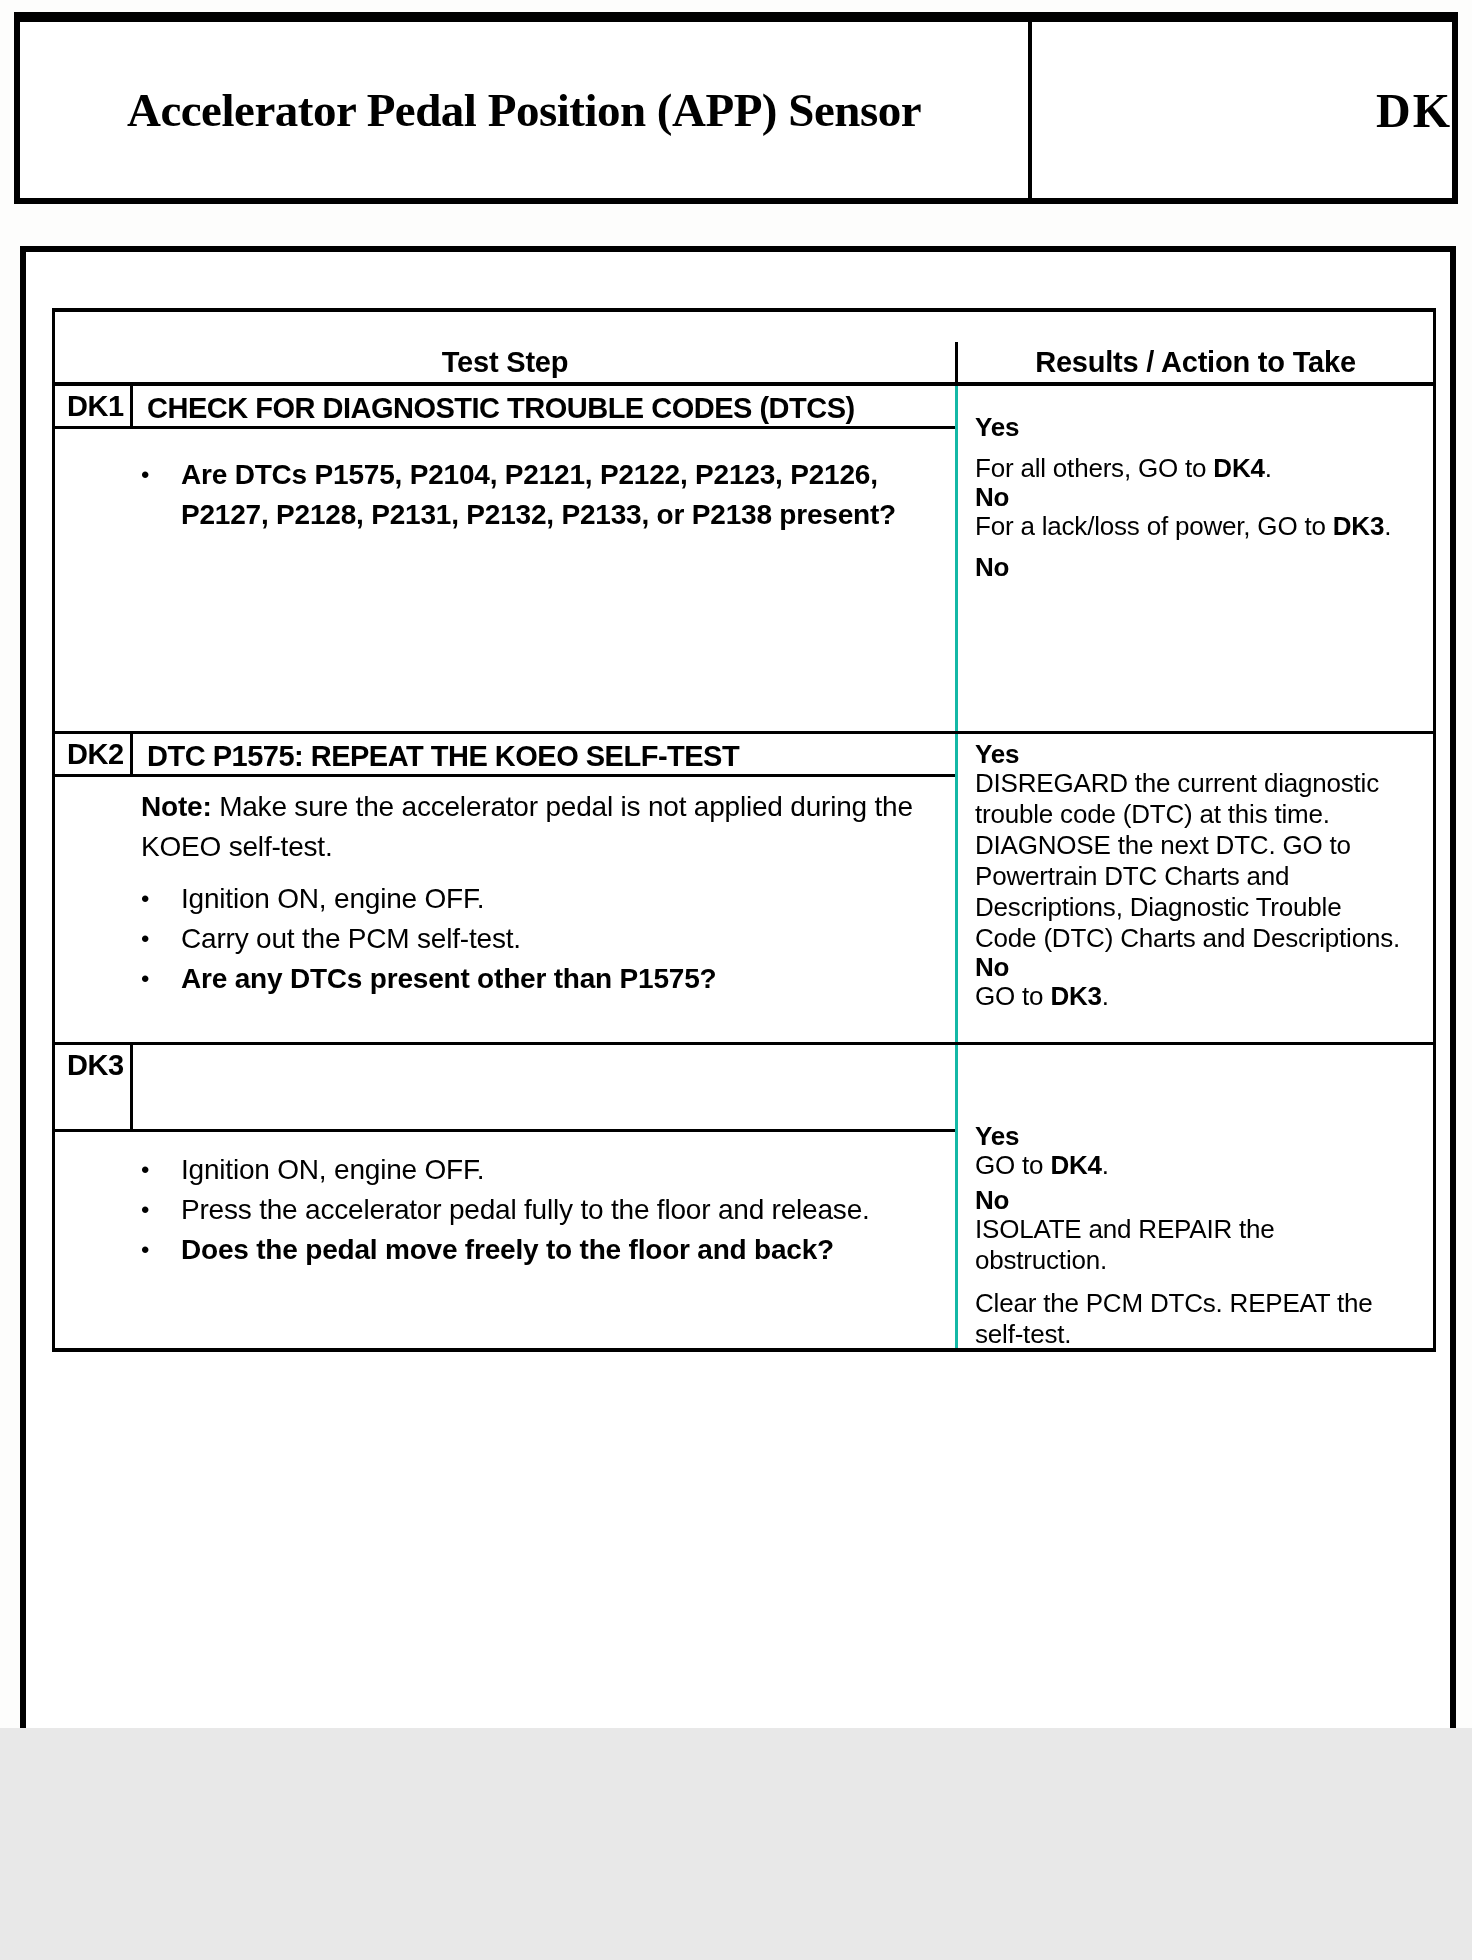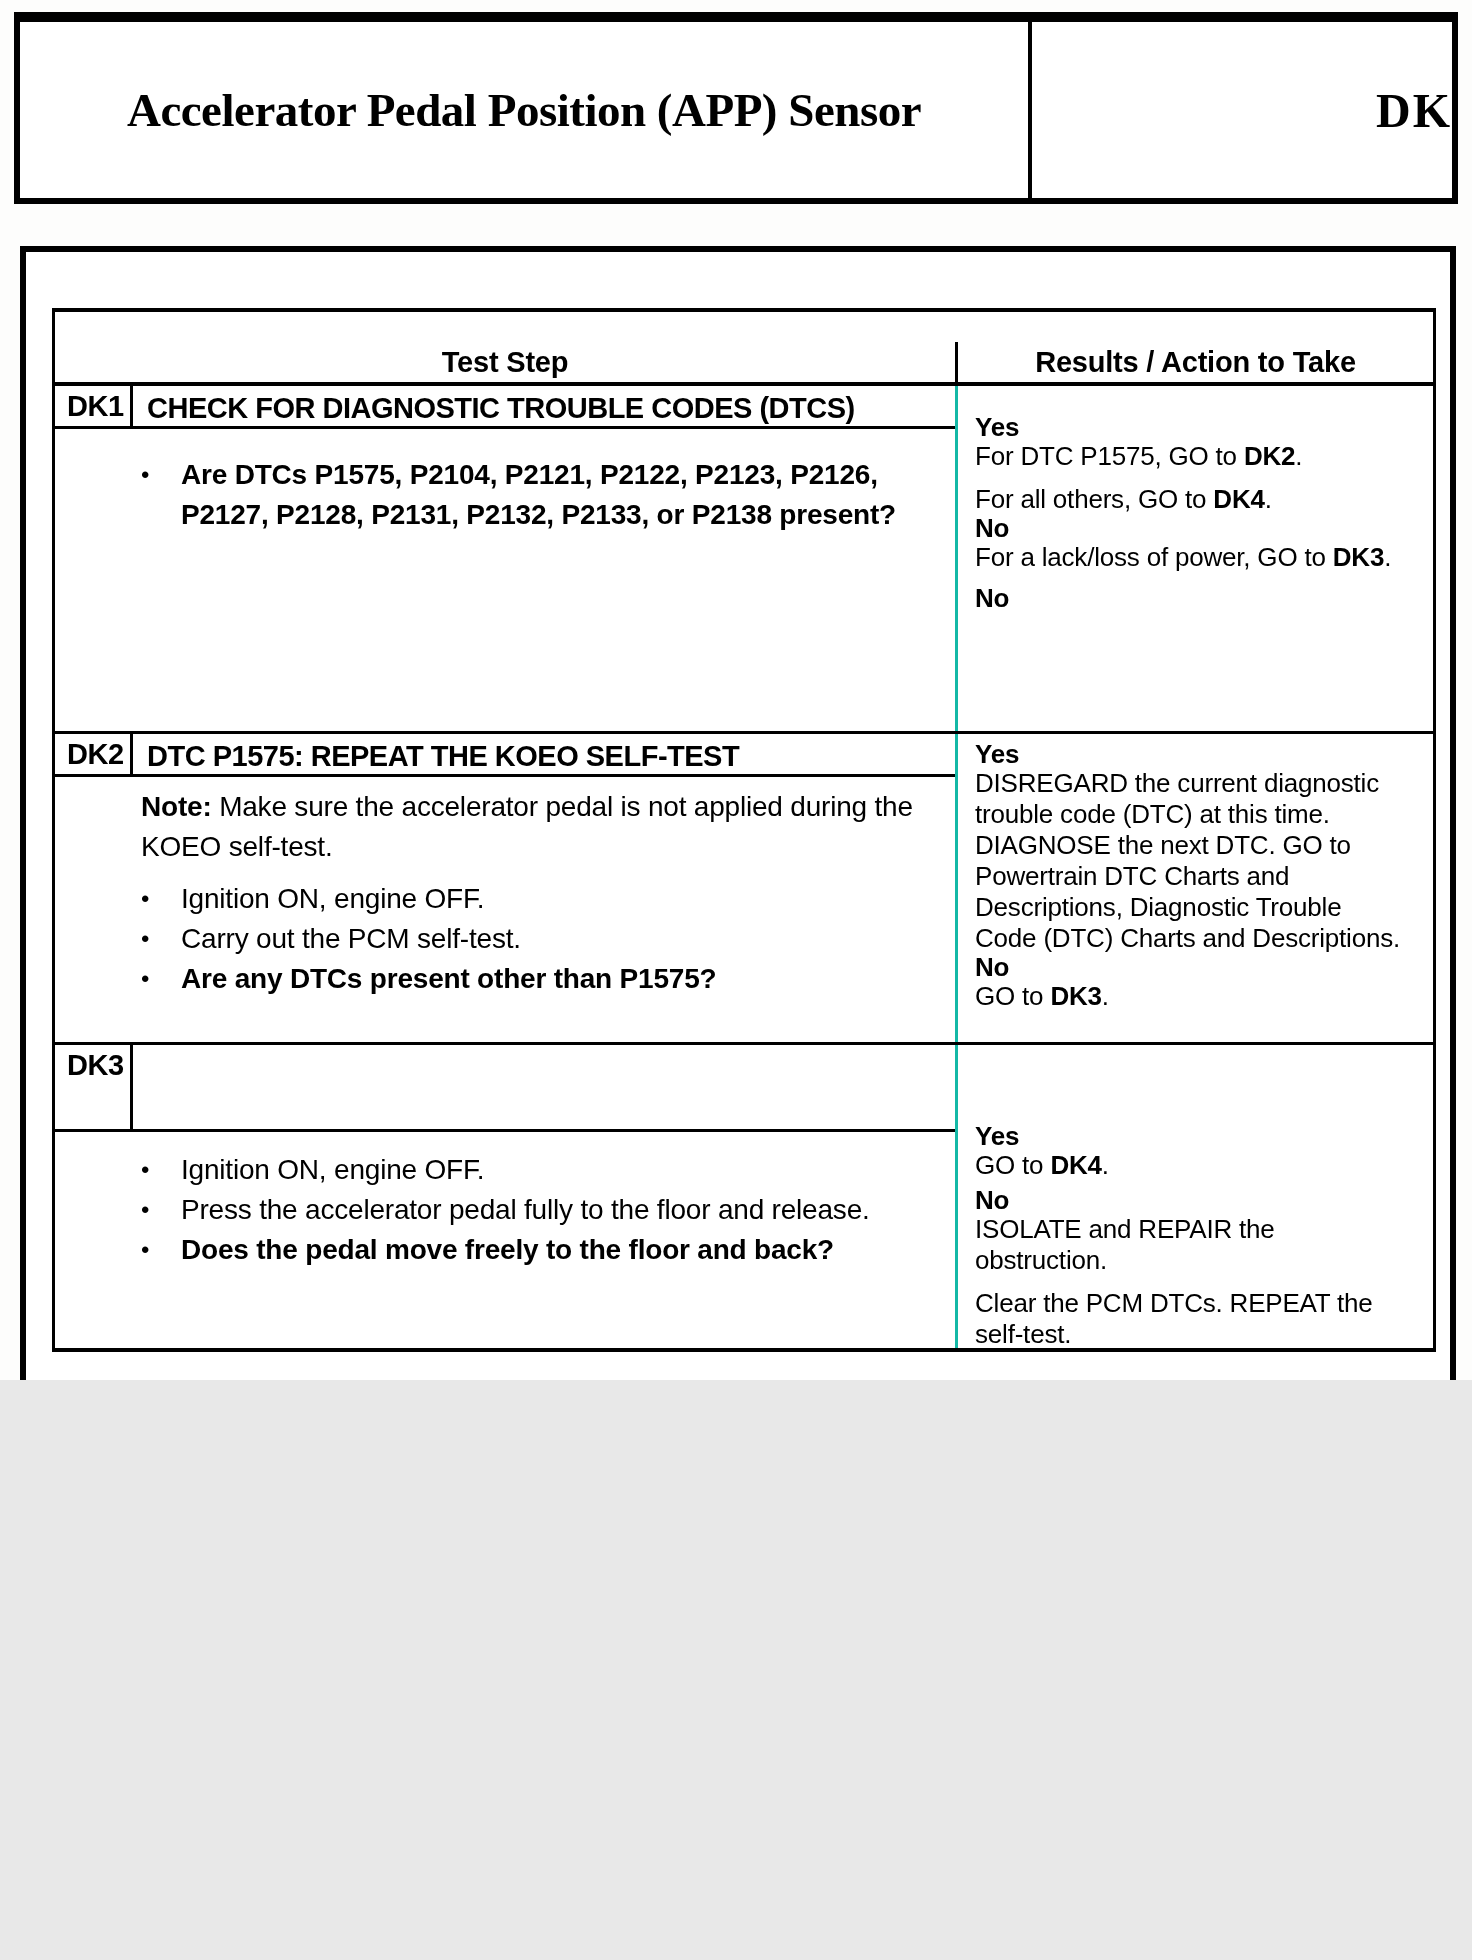--- a/index.html
+++ b/index.html
@@ -1,17 +1,17 @@
 <!DOCTYPE html>
 <html><head>
 <meta charset="utf-8">
 <style>
   html,body { margin:0; padding:0; background:#e8e8e8; }
   .page {
-    position:relative; width:1472px; height:1380px;
+    position:relative; width:1472px; height:1728px;
     background:#fdfdfc; color:#000;
     font-family:"Liberation Sans", sans-serif;
     overflow:hidden;
   }
 
   
   .header-box {
     position:absolute; left:14px; top:12px; width:1444px; height:192px;
     border:6px solid #000; border-top-width:10px; box-sizing:border-box;
     display:flex; background:#fff;
@@ -124,21 +124,20 @@
         </div>
         <div class="steps">
           <div class="bullet bold">
             <span class="dot">•</span>
             <span class="btxt">Are DTCs P1575, P2104, P2121, P2122, P2123, P2126, P2127, P2128, P2131, P2132, P2133, or P2138 present?</span>
           </div>
         </div>
       </div>
       <div class="sec-right">
         <div class="rline rl-label">Yes</div>
-        <div class="rline"><span>For DTC P1575, GO to </span><span class="b">DK2</span><span>.</span></div>
         <div class="rline gap"><span>For all others, GO to </span><span class="b">DK4</span><span>.</span></div>
         <div class="rline rl-label">No</div>
         <div class="rline"><span>For a lack/loss of power, GO to </span><span class="b">DK3</span><span>.</span></div>
         <div class="rline rl-label gap">No</div>
       </div>
     </div>
 
     <div class="section s2">
       <div class="sec-left">
         <div class="title-row">

